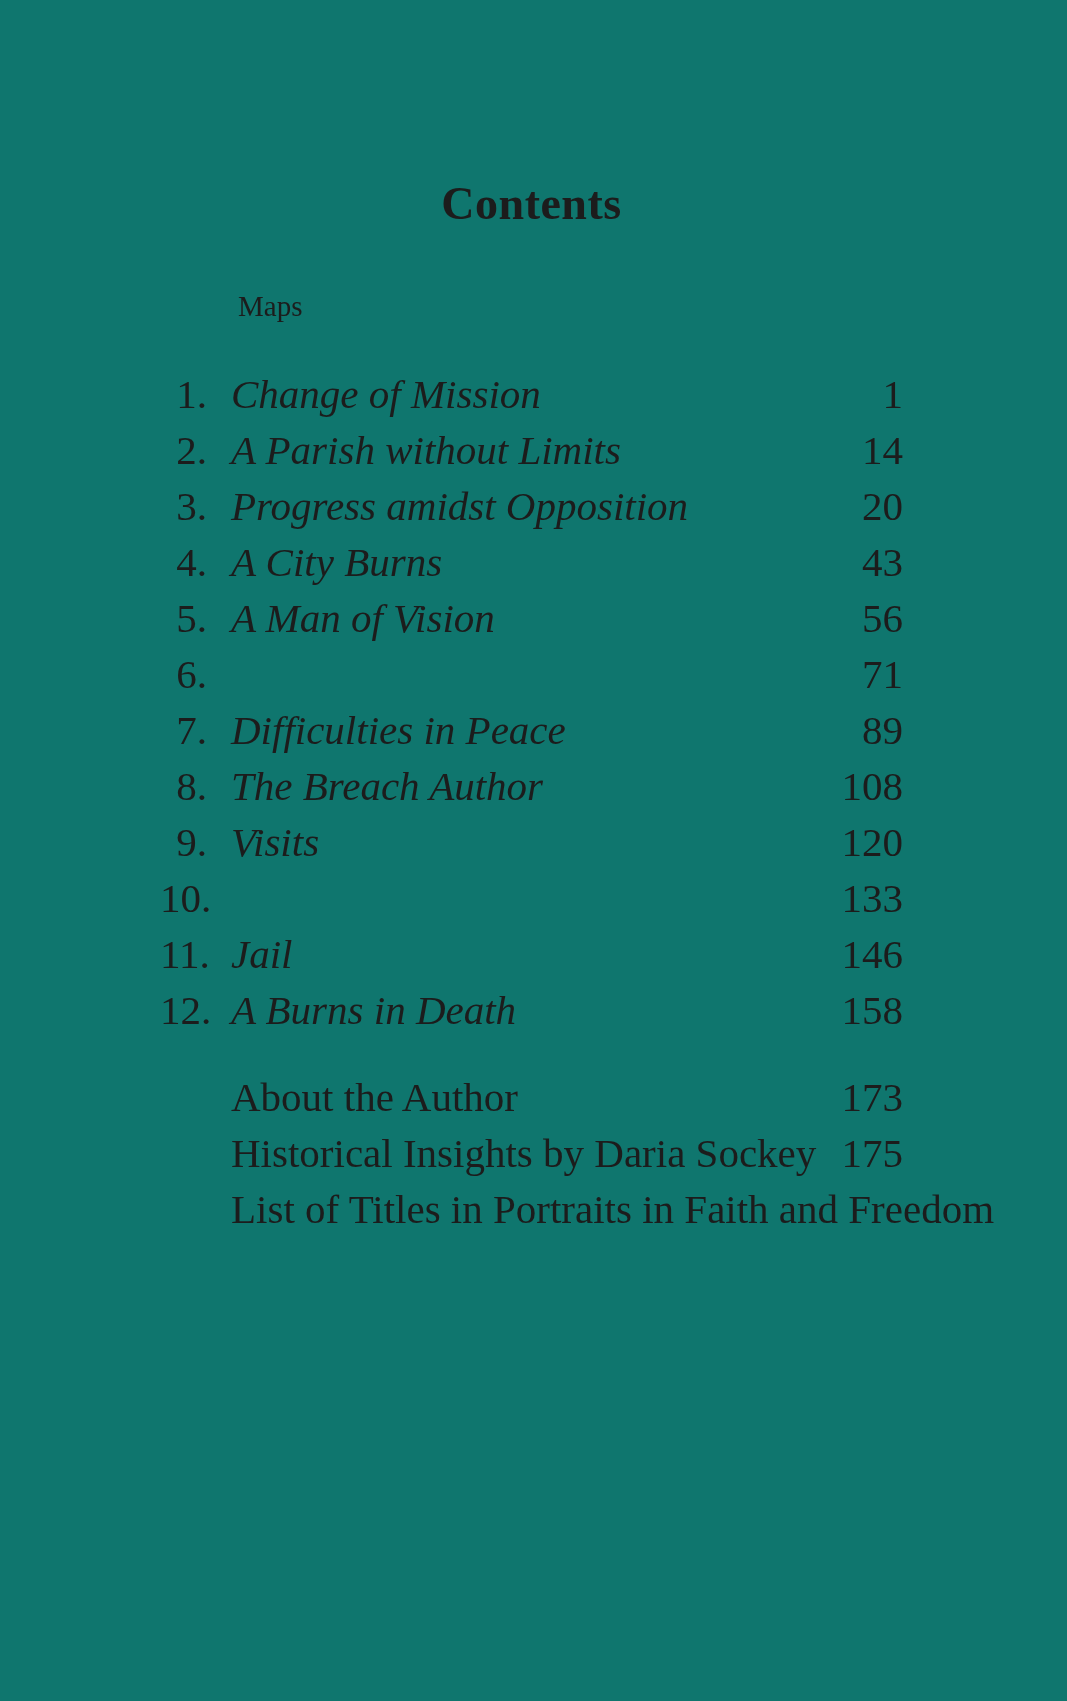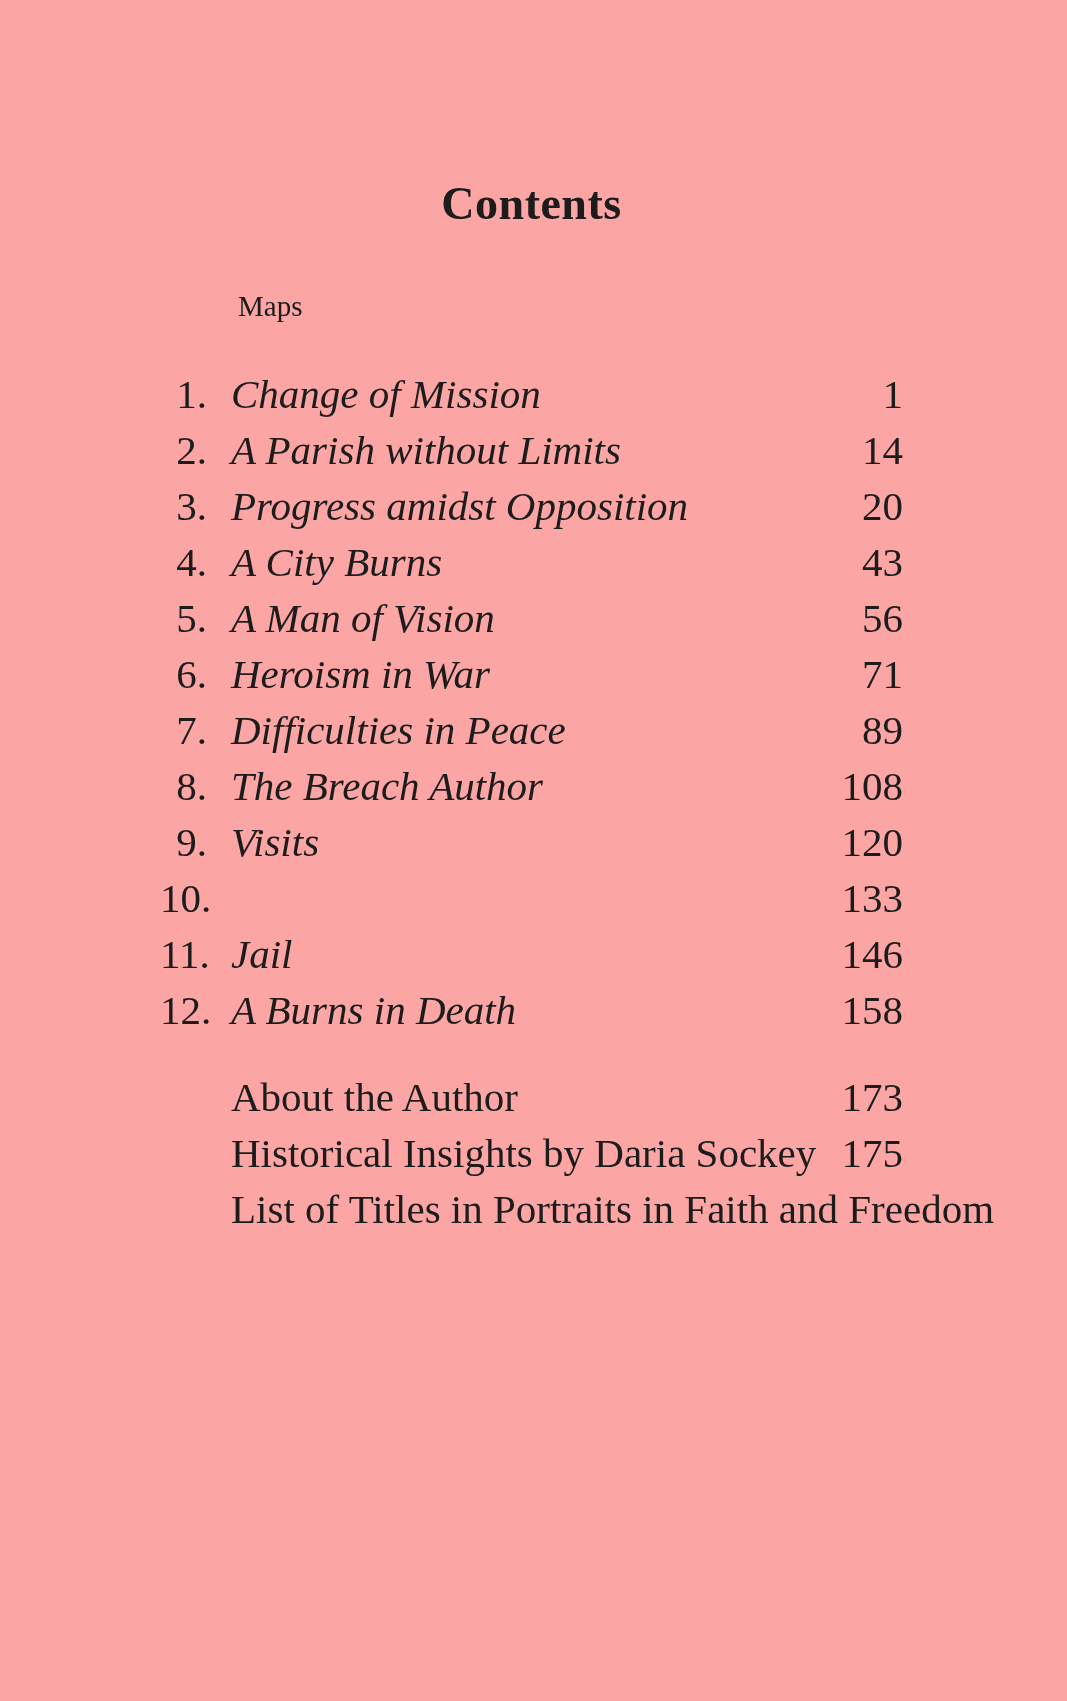--- a/index.html
+++ b/index.html
@@ -4,21 +4,21 @@
 <style>
   html, body {
     margin: 0;
     padding: 0;
     background: #ffffff;
   }
   .page {
     position: relative;
     width: 1067px;
     height: 1701px;
-    background: #fca5a5;
+    background: #0f766e;
     font-family: "Liberation Serif", serif;
     color: #1c1c1c;
     overflow: hidden;
   }
   .book-title {
     position: absolute;
     top: 176px;
     left: 160px;
     width: 743px;
     text-align: center;
@@ -109,21 +109,20 @@
       <span class="pg">43</span>
     </div>
     <div class="row">
       <span class="num">5.</span>
       <span class="chapter-title">A Man of Vision</span>
       <span class="spacer"></span>
       <span class="pg">56</span>
     </div>
     <div class="row">
       <span class="num">6.</span>
-      <span class="chapter-title">Heroism in War</span>
       <span class="spacer"></span>
       <span class="pg">71</span>
     </div>
     <div class="row">
       <span class="num">7.</span>
       <span class="chapter-title">Difficulties in Peace</span>
       <span class="spacer"></span>
       <span class="pg">89</span>
     </div>
     <div class="row">

